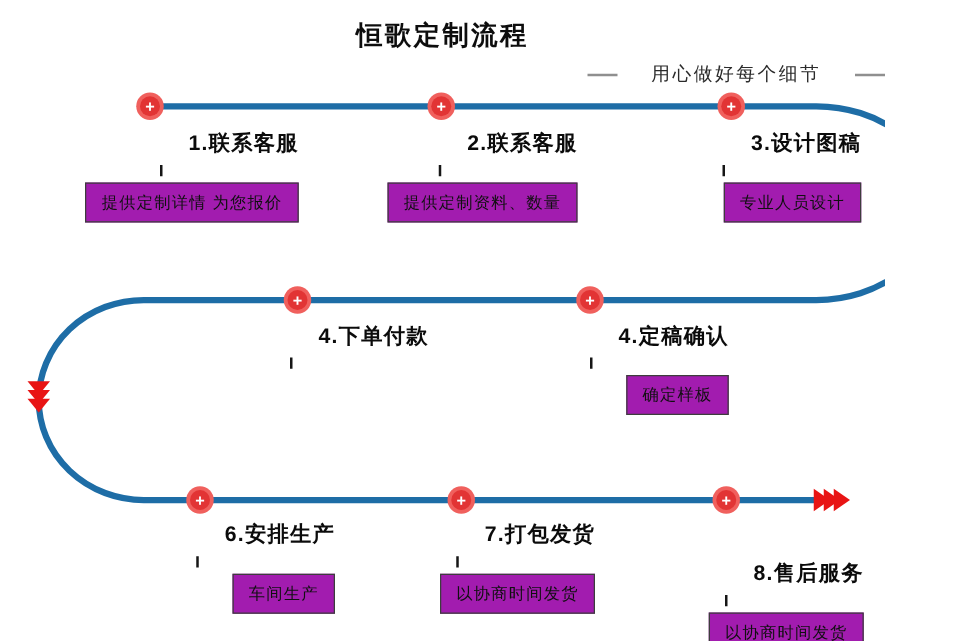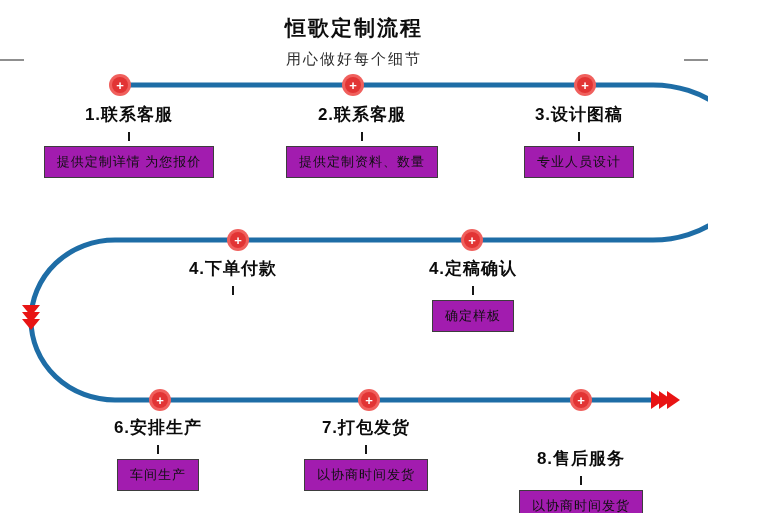--- a/index.html
+++ b/index.html
@@ -24,22 +24,22 @@
   .title {
     font-size: 21px;
     font-weight: bold;
     color: #0d0d0d;
     letter-spacing: 2px;
   }
   .subtitle {
     margin-top: 8px;
     display: flex;
     align-items: center;
-    justify-content: space-between;
-    gap: 4px;
+    justify-content: flex-end;
+    gap: 27px;
     font-size: 15px;
     color: #2b2b2b;
     letter-spacing: 2px;
   }
   .dash {
     width: 24px;
     height: 2px;
     background: #8f8f8f;
   }
 
@@ -74,21 +74,21 @@
     font-size: 13px;
     font-weight: bold;
     line-height: 1;
     transform: translateY(-0.5px);
   }
 
   
   .step {
     position: absolute;
     width: 220px;
-    text-align: center;
+    text-align: right;
   }
   .step-title {
     font-size: 17px;
     font-weight: bold;
     color: #0b0b0b;
     letter-spacing: 1px;
   }
   .tick {
     width: 2px;
     height: 9px;
@@ -101,21 +101,21 @@
     background: #a21caf;
     font-size: 13px;
     color: #101010;
     padding: 6px 12px;
     white-space: nowrap;
     letter-spacing: 1px;
   }
 
   
   .s1 { left: 19px;  top: 103px; }
-  .s2 { left: 252px; top: 103px; }
+  .s2 { left: 242px; top: 103px; }
   .s3 { left: 469px; top: 103px; }
   .s5 { left: 123px; top: 257px; }
   .s4 { left: 363px; top: 257px; }
   .s6 { left: 48px;  top: 416px; }
   .s7 { left: 256px; top: 416px; }
   .s8 { left: 471px; top: 416px; margin-top: 31px; }
 
   
   .m1 { left: 109px; top: 74px; }
   .m2 { left: 342px; top: 74px; }

